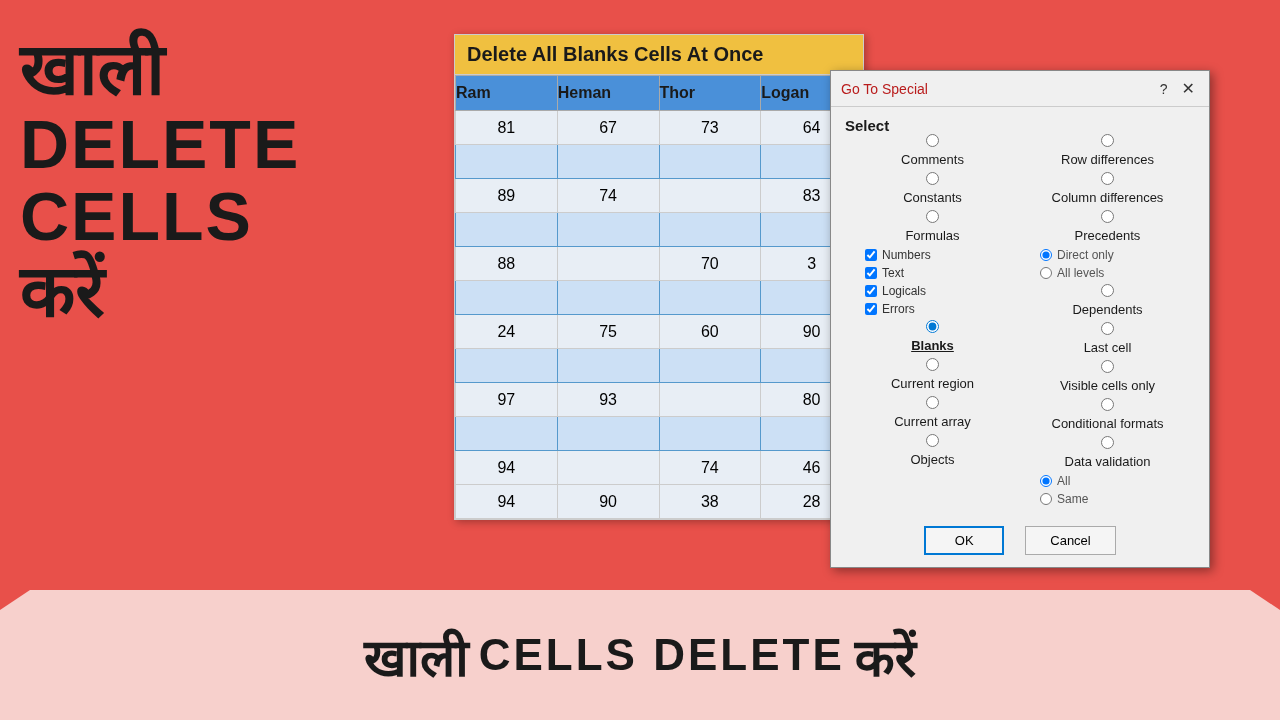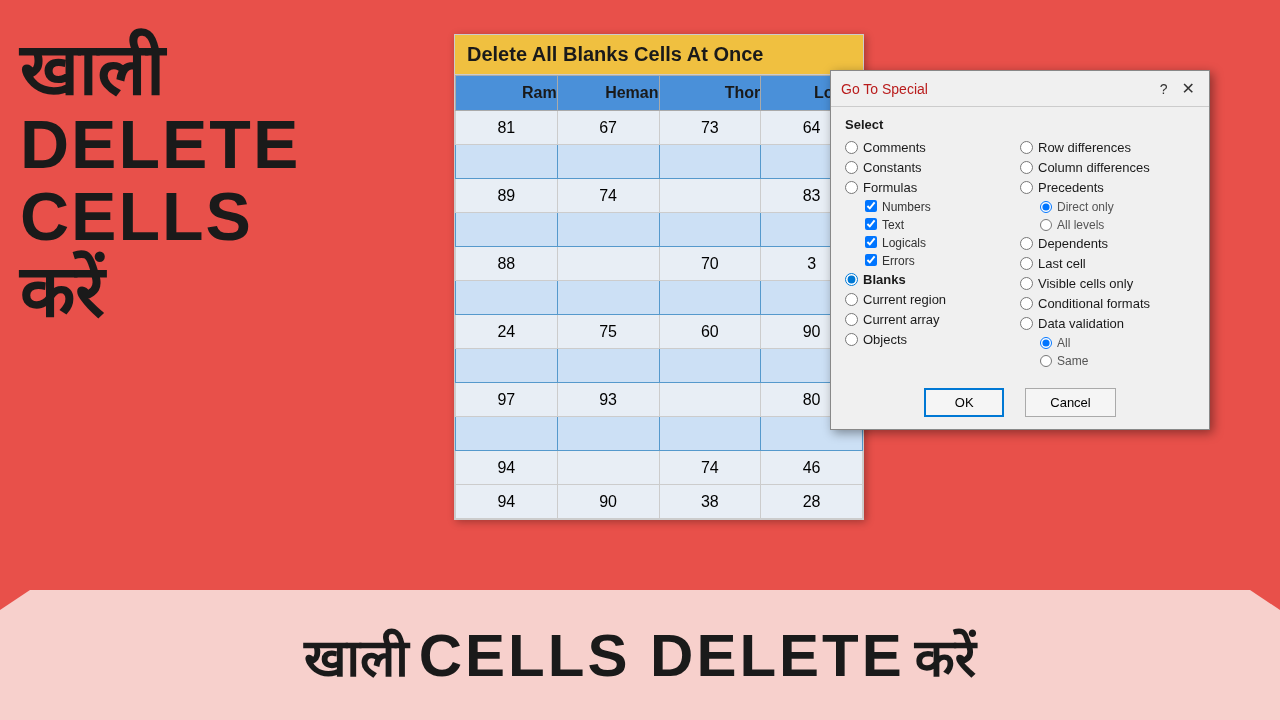--- a/index.html
+++ b/index.html
@@ -56,21 +56,21 @@
     .excel-grid {
       width: 100%;
       border-collapse: collapse;
     }
     .excel-grid th {
       background: #4a90d9;
       color: #1a1a1a;
       font-weight: bold;
       font-size: 16px;
       padding: 8px 0;
-      text-align: right;
+      text-align: left;
       border: 1px solid #aaa;
       width: 25%;
     }
     .excel-grid td {
       text-align: center;
       font-size: 16px;
       padding: 6px 12px;
       border: 1px solid #ccc;
       background: #e8eef5;
       height: 34px;
@@ -118,48 +118,49 @@
     .dialog-close {
       font-size: 16px;
       color: #333;
       cursor: pointer;
       padding: 0 4px;
     }
     .dialog-body {
       padding: 10px 14px 8px 14px;
     }
     .dialog-section-label {
-      font-size: 13px;
+      font-size: 15px;
       font-weight: bold;
-      margin-bottom: 8px;
       color: #1a1a1a;
     }
     .dialog-columns {
       display: flex;
       gap: 0;
     }
     .dialog-col {
       flex: 1;
     }
     .radio-item {
       display: flex;
       align-items: center;
       margin-bottom: 5px;
       gap: 5px;
       font-size: 13px;
       color: #1a1a1a;
+      flex-direction: column;
     }
     .radio-item input[type="radio"] {
       width: 13px;
       height: 13px;
       margin: 0;
       accent-color: #0078d4;
     }
     .checkbox-item {
       display: flex;
+      align-items: center;
       margin-bottom: 4px;
       gap: 5px;
       font-size: 12px;
       color: #333;
       padding-left: 20px;
     }
     .checkbox-item input[type="checkbox"] {
       width: 12px;
       height: 12px;
       margin: 0;
@@ -214,21 +215,21 @@
       display: flex;
       gap: 10px;
       align-items: center;
     }
     .bottom-hindi {
       font-size: 52px;
       font-weight: 900;
       color: #1a1a1a;
     }
     .bottom-english {
-      font-size: 60px;
+      font-size: 44px;
       font-weight: 900;
       color: #1a1a1a;
       letter-spacing: 3px;
     }
 
     .blanks-selected {
       background: #cce0f5 !important;
       border: 1px solid #5599cc !important;
     }
   </style>
@@ -366,21 +367,21 @@
         <div class="checkbox-item">
           <input type="checkbox" checked="" id="cb-logicals" style="">
           <label for="cb-logicals">Logicals</label>
         </div>
         <div class="checkbox-item">
           <input type="checkbox" checked="" id="cb-errors" style="">
           <label for="cb-errors">Errors</label>
         </div>
         <div class="radio-item">
           <input type="radio" name="gts" id="r-blanks" checked="" style="">
-          <label for="r-blanks" style="font-weight: bold;">Blanks</label>
+          <label for="r-blanks" style="text-decoration: underline; font-weight: bold;">Blanks</label>
         </div>
         <div class="radio-item">
           <input type="radio" name="gts" id="r-curreg" style="">
           <label for="r-curreg">Current region</label>
         </div>
         <div class="radio-item">
           <input type="radio" name="gts" id="r-currarr" style="">
           <label for="r-currarr">Current array</label>
         </div>
         <div class="radio-item">

